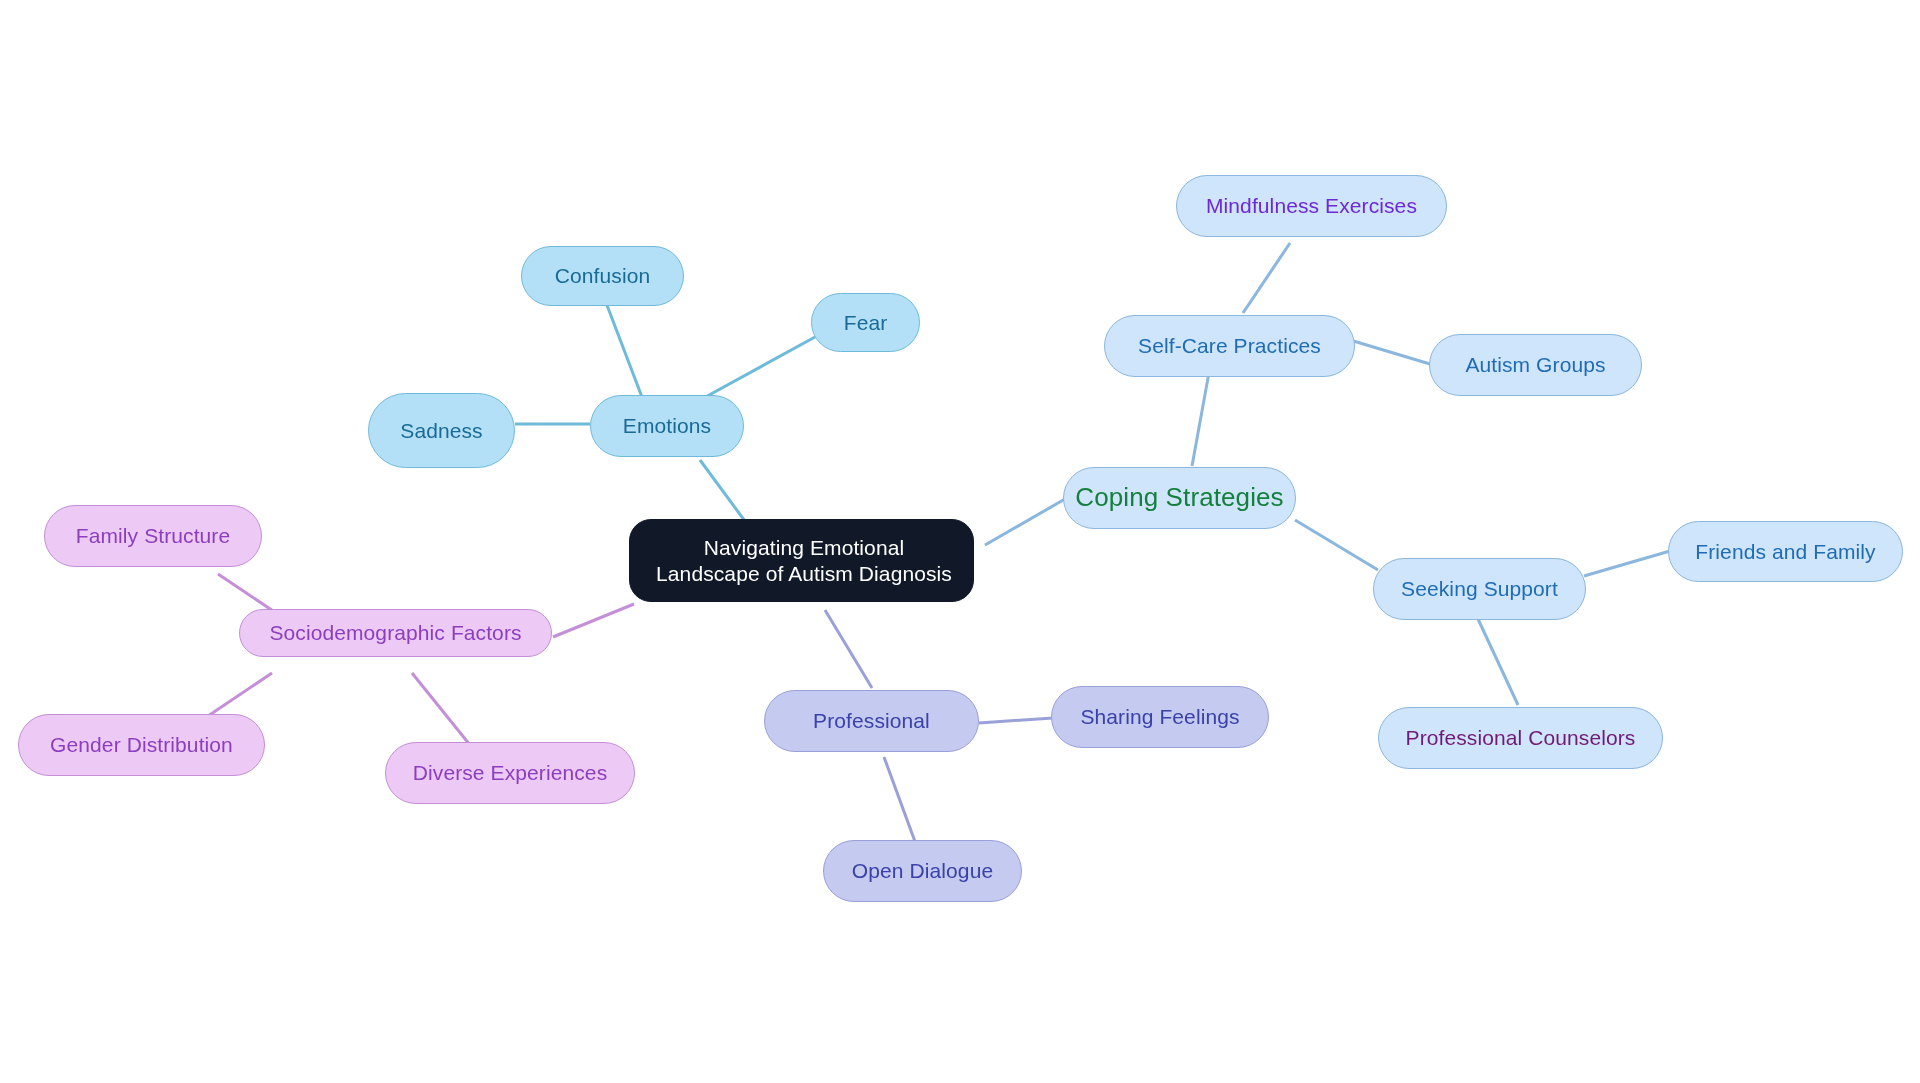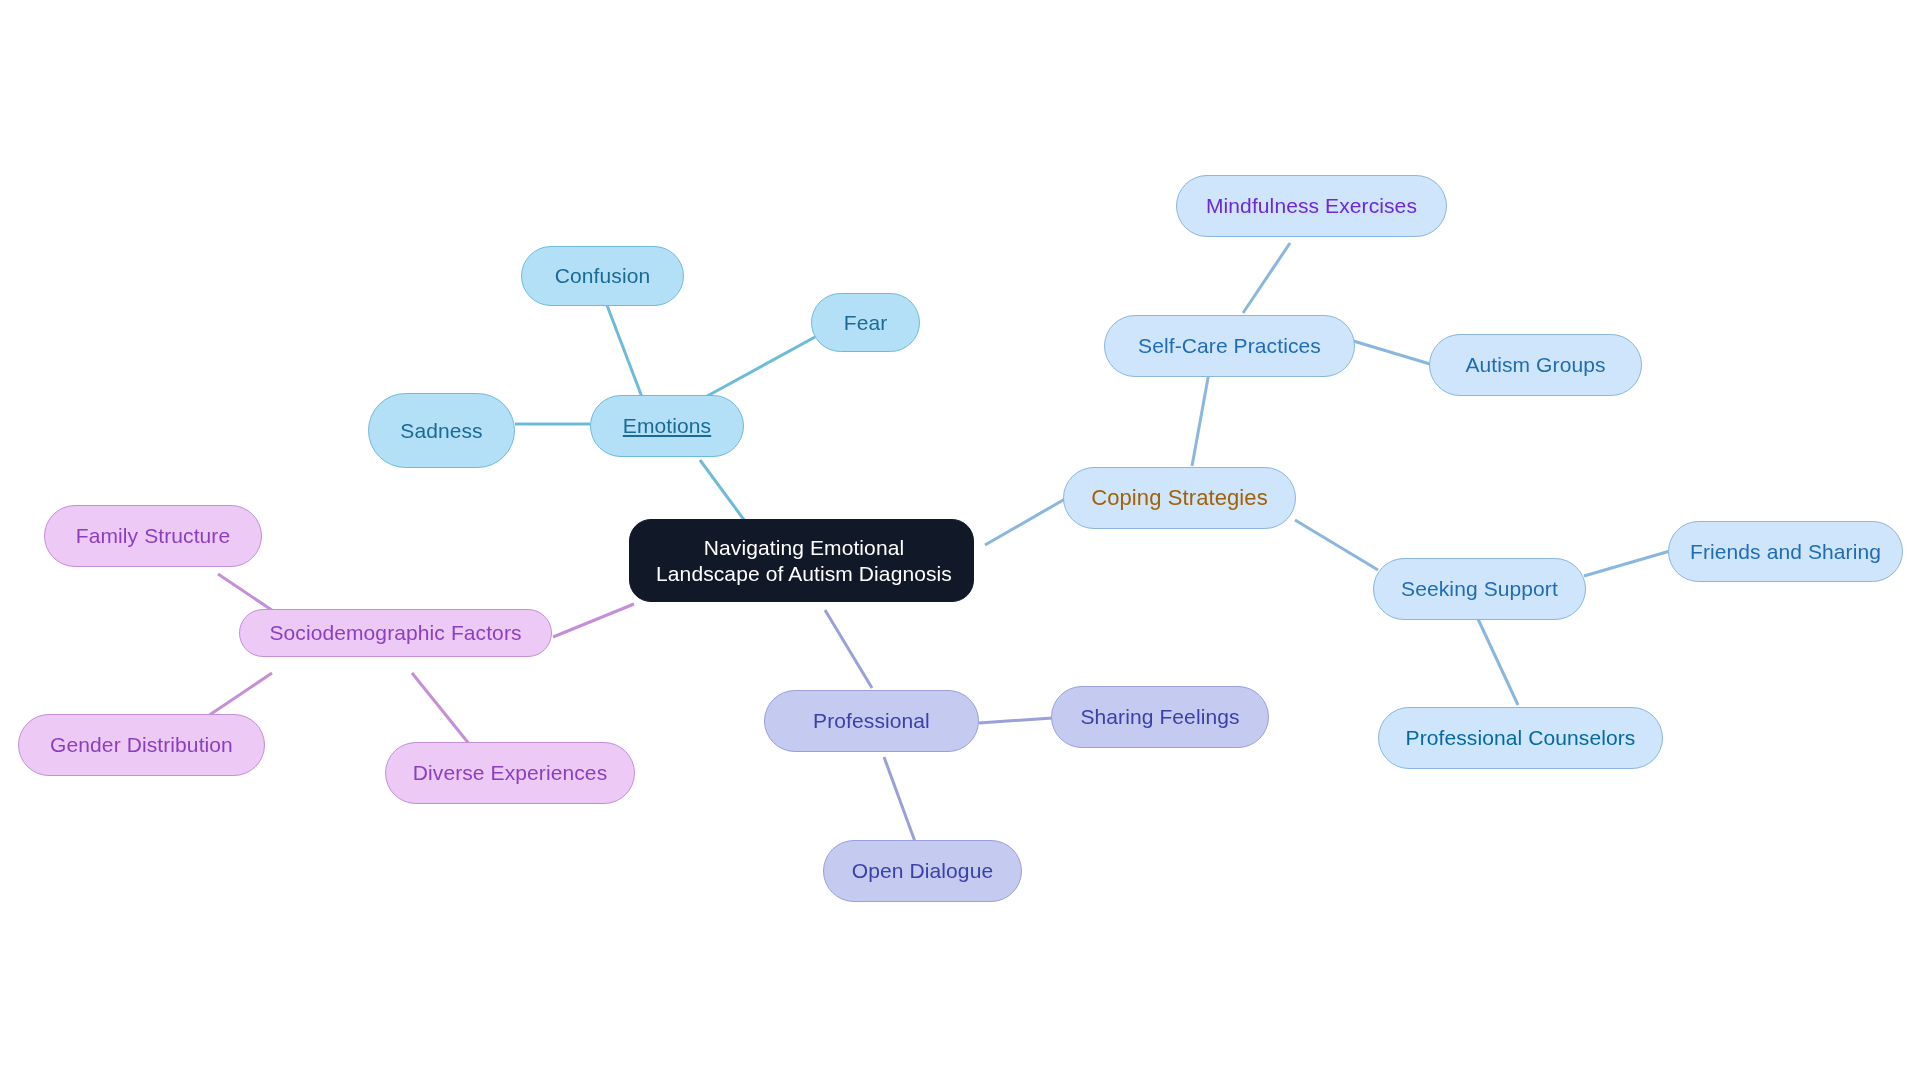--- a/index.html
+++ b/index.html
@@ -93,41 +93,41 @@
   <div class="node root" style="left:629px; top:519px; width:345px; height:83px;
               background:#111827; border-color:#111827; color:#ffffff;
               font-size:21px;padding-left:23px;">
     <span style="display:block">
       <span>Navigating Emotional</span><br>
       <span>Landscape of Autism Diagnosis</span>
     </span>
   </div>
 
   <div class="node" style="left:590px; top:395px; width:154px; height:62px;
-              background:#b3e0f7; border-color:#6ebbd9; color:#1a6a96; font-size:21px;text-decoration:underline;">
+              background:#b3e0f7; border-color:#6ebbd9; color:#1a6a96; font-size:21px;">
     <span>Emotions</span>
   </div>
 
   <div class="node" style="left:521px; top:246px; width:163px; height:60px;
               background:#b3e0f7; border-color:#6ebbd9; color:#1a6a96; font-size:21px;">
     <span>Confusion</span>
   </div>
 
   <div class="node" style="left:811px; top:293px; width:109px; height:59px;
               background:#b3e0f7; border-color:#6ebbd9; color:#1a6a96; font-size:21px;">
     <span>Fear</span>
   </div>
 
   <div class="node" style="left:368px; top:393px; width:147px; height:75px;
               background:#b3e0f7; border-color:#6ebbd9; color:#1a6a96; font-size:21px;">
     <span>Sadness</span>
   </div>
 
   <div class="node" style="left:1063px; top:467px; width:233px; height:62px;
-              background:#cfe5fb; border-color:#8bb6dd; color:#a16207; font-size:22px;">
+              background:#cfe5fb; border-color:#8bb6dd; color:#15803d; font-size:26px;">
     <span>Coping Strategies</span>
   </div>
 
   <div class="node" style="left:1104px; top:315px; width:251px; height:62px;
               background:#cfe5fb; border-color:#8bb6dd; color:#1f6cb5; font-size:21px;align-items:center;">
     <span>Self-Care Practices</span>
   </div>
 
   <div class="node" style="left:1176px; top:175px; width:271px; height:62px;
               background:#cfe5fb; border-color:#8bb6dd; color:#6d28d9; font-size:21px;">
@@ -139,25 +139,25 @@
     <span>Autism Groups</span>
   </div>
 
   <div class="node" style="left:1373px; top:558px; width:213px; height:62px;
               background:#cfe5fb; border-color:#8bb6dd; color:#1f6cb5; font-size:21px;">
     <span>Seeking Support</span>
   </div>
 
   <div class="node" style="left:1668px; top:521px; width:235px; height:61px;
               background:#cfe5fb; border-color:#8bb6dd; color:#1f6cb5; font-size:21px;">
-    <span>Friends and Sharing</span>
+    <span>Friends and Family</span>
   </div>
 
   <div class="node" style="left:1378px; top:707px; width:285px; height:62px;
-              background:#cfe5fb; border-color:#8bb6dd; color:#0369a1; font-size:21px;text-align:center;">
+              background:#cfe5fb; border-color:#8bb6dd; color:#701a75; font-size:21px;text-align:center;">
     <span>Professional Counselors</span>
   </div>
 
   <div class="node" style="left:764px; top:690px; width:215px; height:62px;
               background:#c5caf0; border-color:#9aa0d8; color:#3a41a8; font-size:21px;">
     <span>Professional</span>
   </div>
 
   <div class="node" style="left:823px; top:840px; width:199px; height:62px;
               background:#c5caf0; border-color:#9aa0d8; color:#3a41a8; font-size:21px;">

